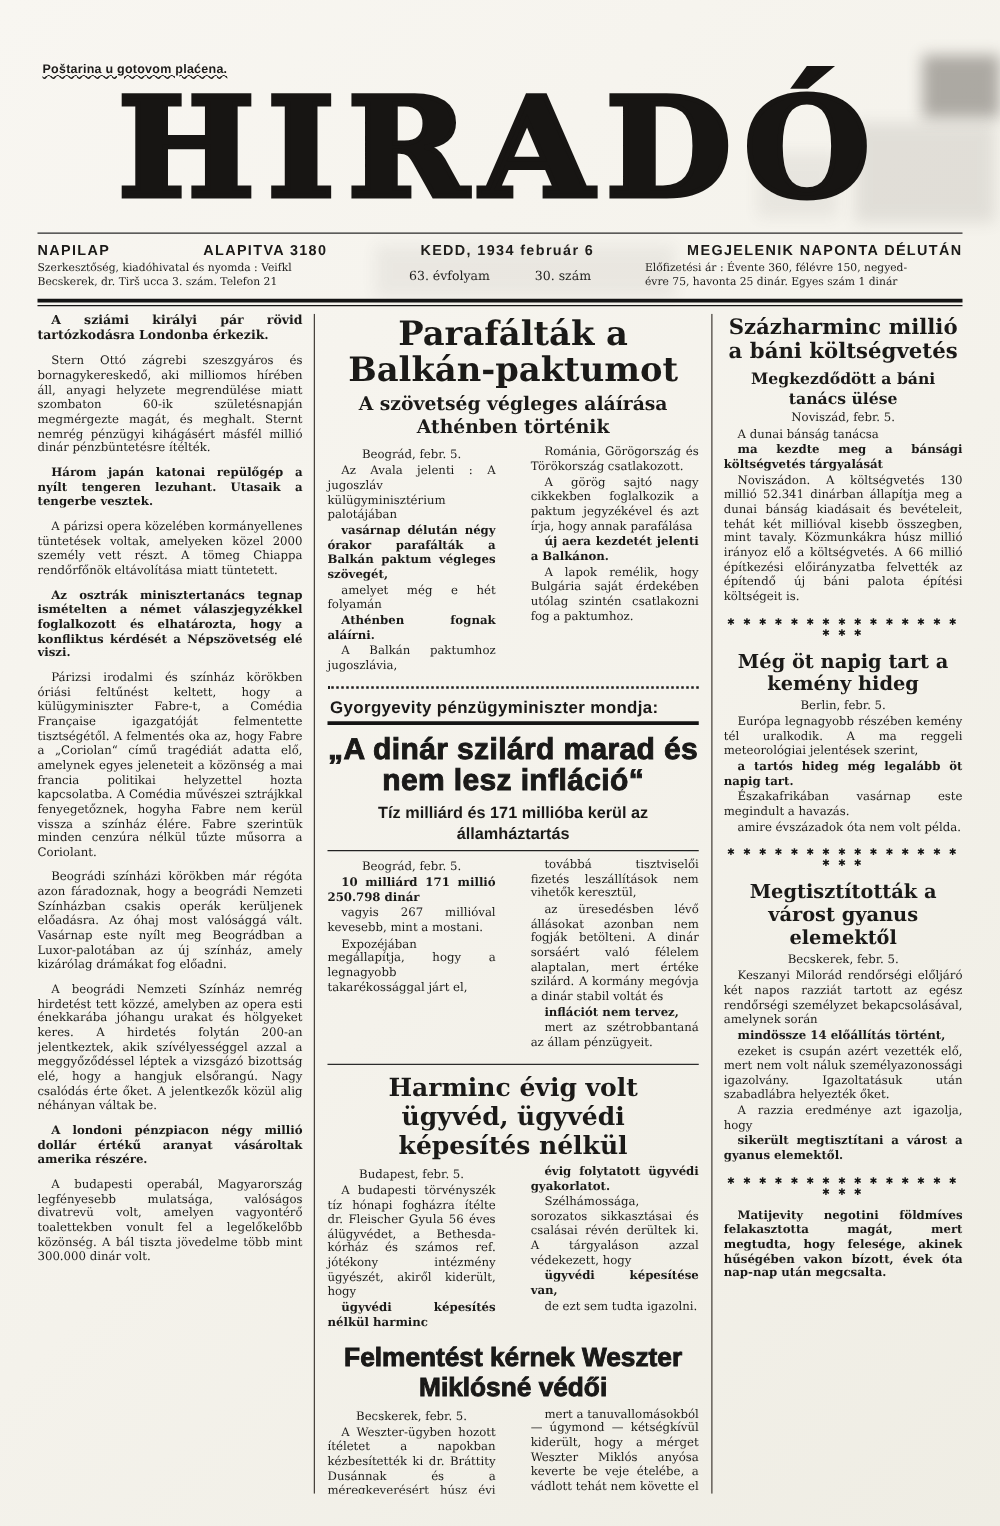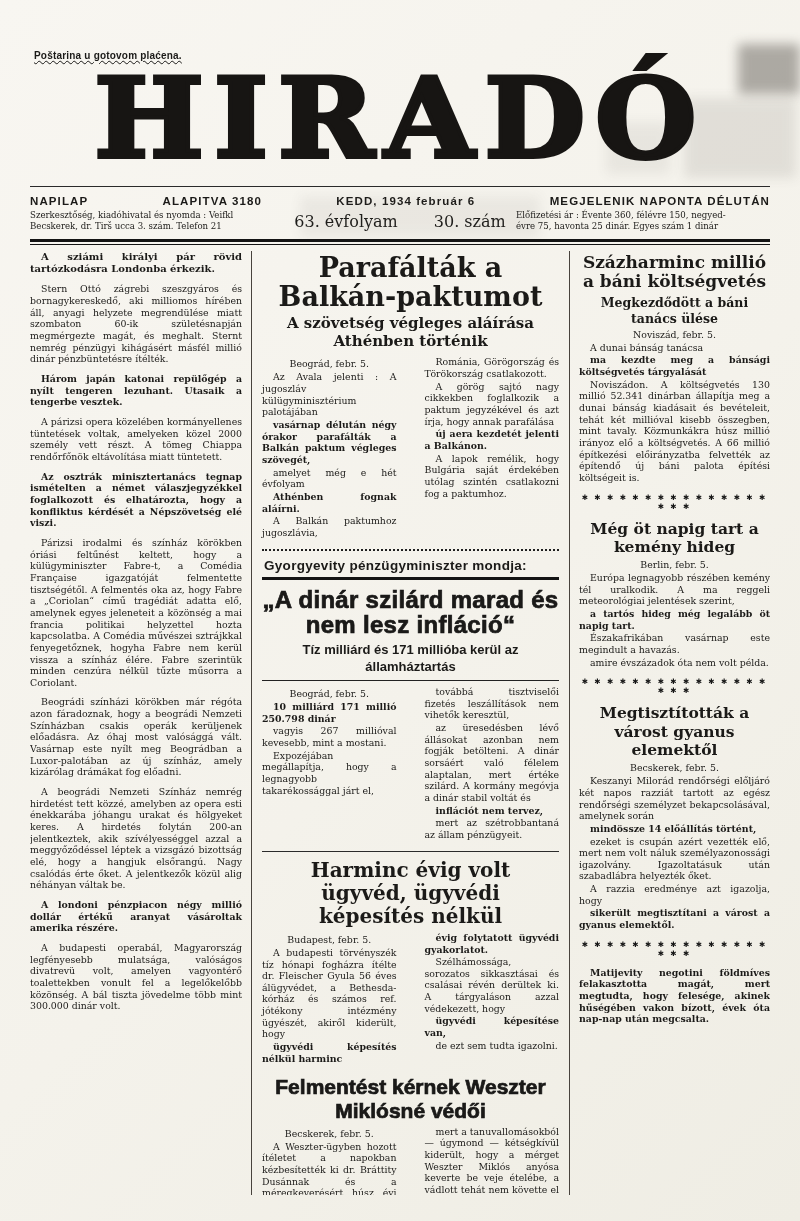--- a/index.html
+++ b/index.html
@@ -17,21 +17,21 @@
          text-decoration:underline wavy 1px}
   .masthead{margin-top:64px;text-align:center;font-weight:bold;font-size:110px;line-height:1;
             letter-spacing:9px;color:#171513;-webkit-text-stroke:4px #171513;
             transform:scaleX(1.06);transform-origin:center}
   .mastrule{border-top:1px solid #2a2a2a;margin:12px 30px 0}
   .hrow1{display:flex;justify-content:space-between;align-items:baseline;margin:8px 30px 0;
          font-family:"Liberation Sans",sans-serif;font-weight:bold;font-size:11.5px;
          letter-spacing:1.1px;white-space:nowrap}
   .hrow2{display:flex;justify-content:space-between;margin:3px 30px 6px;font-size:8.6px;line-height:1.32}
   .hleft{width:254px}
-  .hcent{align-self:center;font-size:16px;display:flex;gap:36px}
+  .hcent{align-self:center;font-size:10px;display:flex;gap:36px}
   .hright{width:254px}
   .thickrule{margin:0 30px;border-top:3px solid #141414;border-bottom:1px solid #141414;height:6px}
   .cols{display:flex;margin:6px 30px 0;height:944px;overflow:hidden}
   .colL{width:222px;padding-right:9px;border-right:1px solid #48433d}
   .colM{width:318px;padding:0 10px;border-right:1px solid #48433d}
   .colR{flex:1;padding-left:9px}
   .it{font-size:9.4px;line-height:1.24;text-align:justify;text-indent:11px;margin-bottom:8px}
   .lead{font-size:10px}
   .b{font-weight:bold}
   .p{font-size:9.4px;line-height:1.24;text-align:justify;text-indent:11px;margin-bottom:1px}
@@ -114,21 +114,21 @@
     <div class="colM">
 
       <article>
         <h1 class="h1a">Parafálták a Balkán-paktumot</h1>
         <h2 class="sub1">A szövetség végleges aláírása Athénben történik</h2>
         <div class="twocol">
           <div>
             <div class="dl">Beográd, febr. 5.</div>
             <p class="p">Az Avala jelenti : A jugoszláv külügyminisztérium palotájában</p>
             <p class="p b">vasárnap délután négy órakor parafálták a Balkán paktum végleges szövegét,</p>
-            <p class="p">amelyet még e hét évfolyam</p>
+            <p class="p">amelyet még e hét folyamán</p>
             <p class="p b">Athénben fognak aláírni.</p>
             <p class="p">A Balkán paktumhoz jugoszlávia,</p>
           </div>
           <div>
             <p class="p">Románia, Görögország és Törökország csatlakozott.</p>
             <p class="p">A görög sajtó nagy cikkekben foglalkozik a paktum jegyzékével és azt írja, hogy annak parafálása</p>
             <p class="p b">új aera kezdetét jelenti a Balkánon.</p>
             <p class="p">A lapok remélik, hogy Bulgária saját érdekében utólag szintén csatlakozni fog a paktumhoz.</p>
           </div>
         </div>

